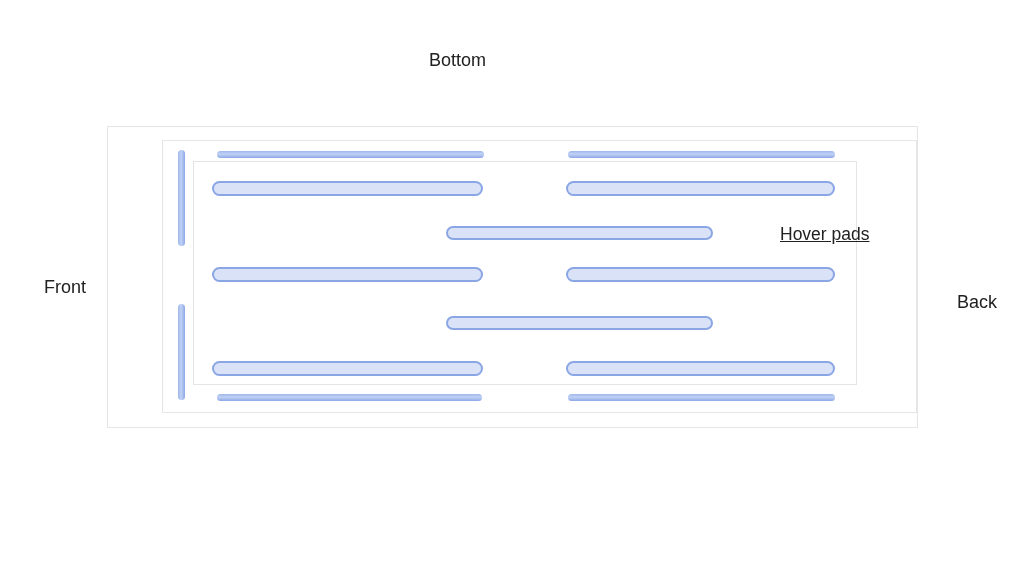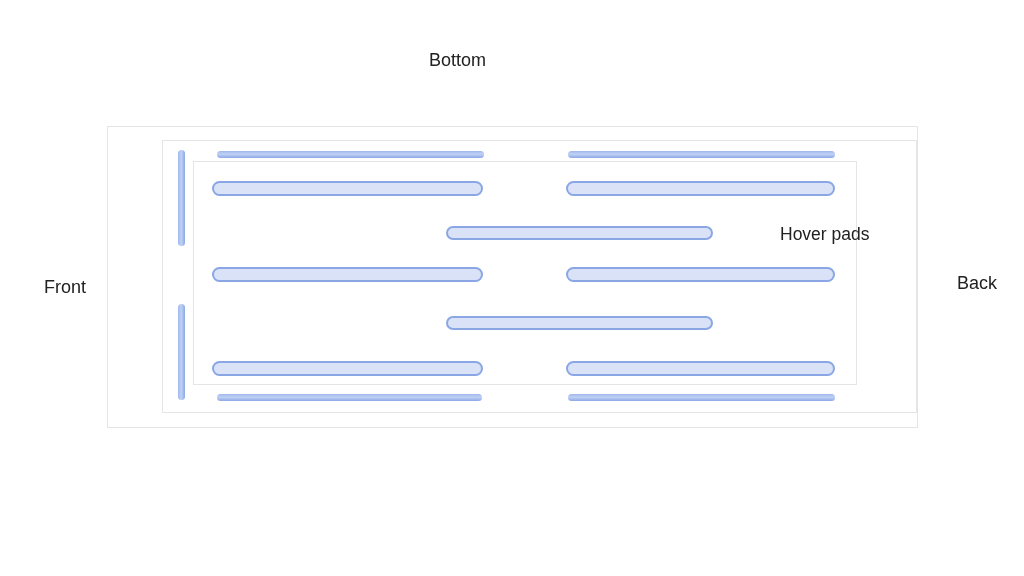--- a/index.html
+++ b/index.html
@@ -60,22 +60,22 @@
 </style>
 </head>
 <body>
 
 <div class="stage">
     <div class="frame" style="left: 193px; top: 161px; width: 664px; height: 224px;"></div>
     <div class="frame" style="left: 162px; top: 140px; width: 755px; height: 273px;"></div>
     <div class="frame" style="left: 107px; top: 126px; width: 811px; height: 302px;"></div>
   <div class="label" style="left: 429px; top: 50px;">Bottom</div>
   <div class="label" style="left: 44px; top: 277px;">Front</div>
-  <div class="label" style="left: 957px; top: 273px;">Back</div>
-  <div class="label small" style="left: 780px; top: 224px;">Hover pads</div>
+  <div class="label" style="left: 957px; top: 292px;">Back</div>
+  <div class="label small" style="left: 780px; top: 224px; text-decoration: underline;">Hover pads</div>
 <div class="pad solid-v" style="left: 178px; top: 150px; width: 7px; height: 96px;"></div>
     <div class="pad solid-v" style="left: 178px; top: 304px; width: 7px; height: 96px;"></div>
     <div class="pad solid-h" style="left: 217px; top: 151px; width: 267px; height: 7px;"></div>
     <div class="pad solid-h" style="left: 568px; top: 151px; width: 267px; height: 7px;"></div>
     <div class="pad outlined" style="left: 212px; top: 181px; width: 271px; height: 15px;"></div>
     <div class="pad outlined" style="left: 566px; top: 181px; width: 269px; height: 15px;"></div>
     <div class="pad outlined" style="left: 446px; top: 226px; width: 267px; height: 14px;"></div>
     <div class="pad outlined" style="left: 212px; top: 267px; width: 271px; height: 15px;"></div>
     <div class="pad outlined" style="left: 566px; top: 267px; width: 269px; height: 15px;"></div>
     <div class="pad outlined" style="left: 446px; top: 316px; width: 267px; height: 14px;"></div>

